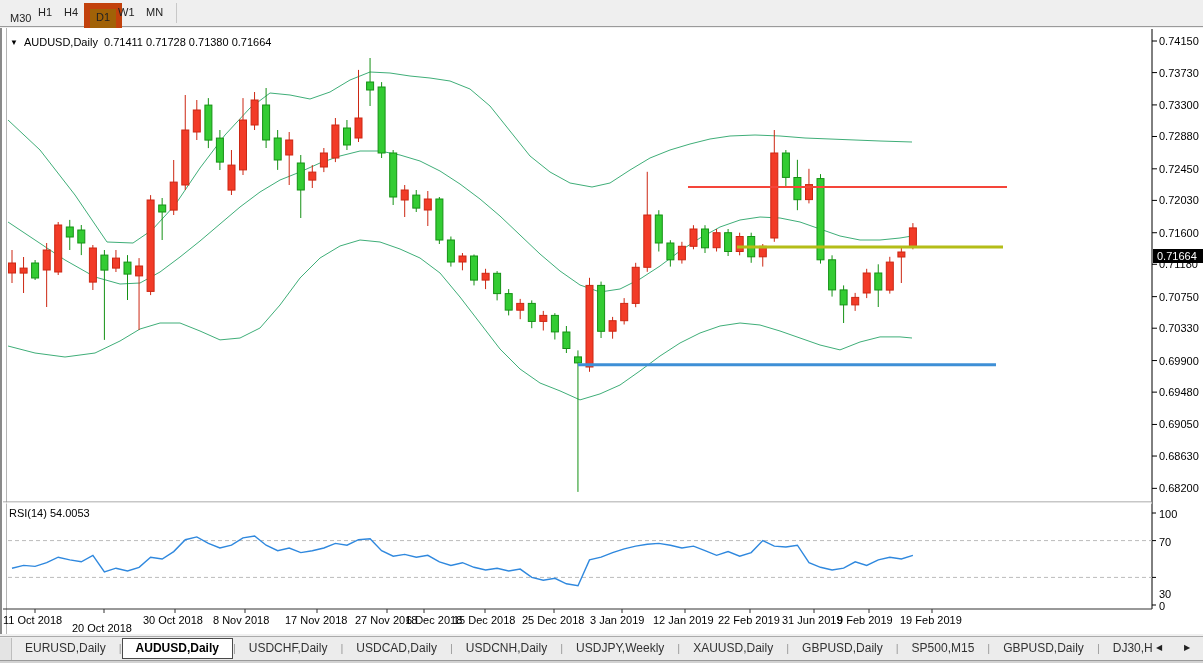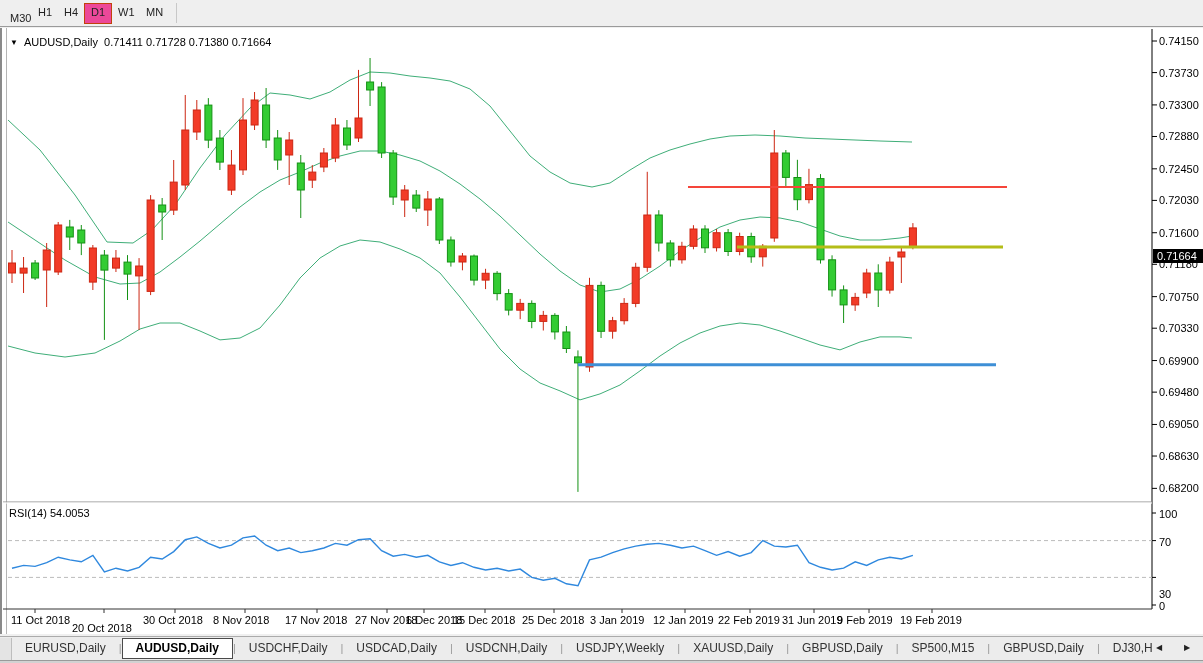--- a/index.html
+++ b/index.html
@@ -2,21 +2,21 @@
 <html><head>
 <meta charset="utf-8">
 <style>
   html,body{margin:0;padding:0;background:#f0f0f0;width:1203px;height:663px;overflow:hidden;
     font-family:"Liberation Sans",sans-serif;-webkit-font-smoothing:none;}
   #app{position:relative;width:1203px;height:663px;background:#f0f0f0;}
   
   #toolbar{position:absolute;left:0;top:0;width:1203px;height:26px;background:#efefef;border-bottom:1px solid #9a9a9a;}
   .tf-btn{position:absolute;top:3px;height:19px;line-height:19px;font-size:11px;color:#222;text-align:center;
     padding:0 6px;cursor:default;}
-  .tf-btn.active{background:#ec4899;border:1px solid #c2410c;line-height:17px;}
+  .tf-btn.active{background:#a16207;border:6px solid #c2410c;line-height:17px;}
   #tb-sep{position:absolute;left:176px;top:3px;width:1px;height:20px;background:#c8c8c8;}
   
   #chartwin{position:absolute;left:0;top:28px;width:1203px;height:606px;background:#fff;}
   .win-edge-l1{position:absolute;left:0;top:0;width:2px;height:606px;background:#8a8a8a;}
   .win-edge-l2{position:absolute;left:6px;top:0;width:1px;height:606px;background:#b5b5b5;}
   #chart-svg{position:absolute;left:0;top:0;}
   #main-header{position:absolute;left:10px;top:8px;font-size:11px;color:#000;white-space:pre;}
   #main-header .tri{font-size:8px;vertical-align:1px;margin-right:6px;}
   #rsi-label{position:absolute;left:9px;top:479px;font-size:11px;color:#000;}
   .px-label{position:absolute;left:1159px;font-size:11px;color:#000;white-space:nowrap;}
@@ -283,21 +283,21 @@
         <div class="px-label" style="top: 422.038px;">0.68630</div>
         <div class="px-label" style="top: 454.369px;">0.68200</div>
       </div>
     <div id="rsi-labels">
         <div class="px-label" style="top: 480px;">100</div>
         <div class="px-label" style="top: 507.6px;">70</div>
         <div class="px-label" style="top: 544.4px; margin-top: 16px;">30</div>
         <div class="px-label" style="top: 572px;">0</div>
       </div>
     <div id="date-labels">
-        <div class="date-label" style="left: 11px; text-align: right;">11 Oct 2018</div>
+        <div class="date-label" style="left: 3px; text-align: right;">11 Oct 2018</div>
         <div class="date-label" style="left: 72px; margin-top: 8px;">20 Oct 2018</div>
         <div class="date-label" style="left: 143px;">30 Oct 2018</div>
         <div class="date-label" style="left: 213px;">8 Nov 2018</div>
         <div class="date-label" style="left: 285px;">17 Nov 2018</div>
         <div class="date-label" style="left: 355px;">27 Nov 2018</div>
         <div class="date-label" style="left: 392px; padding-left: 14px;">6 Dec 2018</div>
         <div class="date-label" style="left: 453px;">15 Dec 2018</div>
         <div class="date-label" style="left: 522px;">25 Dec 2018</div>
         <div class="date-label" style="left: 590px;">3 Jan 2019</div>
         <div class="date-label" style="left: 653px;">12 Jan 2019</div>

